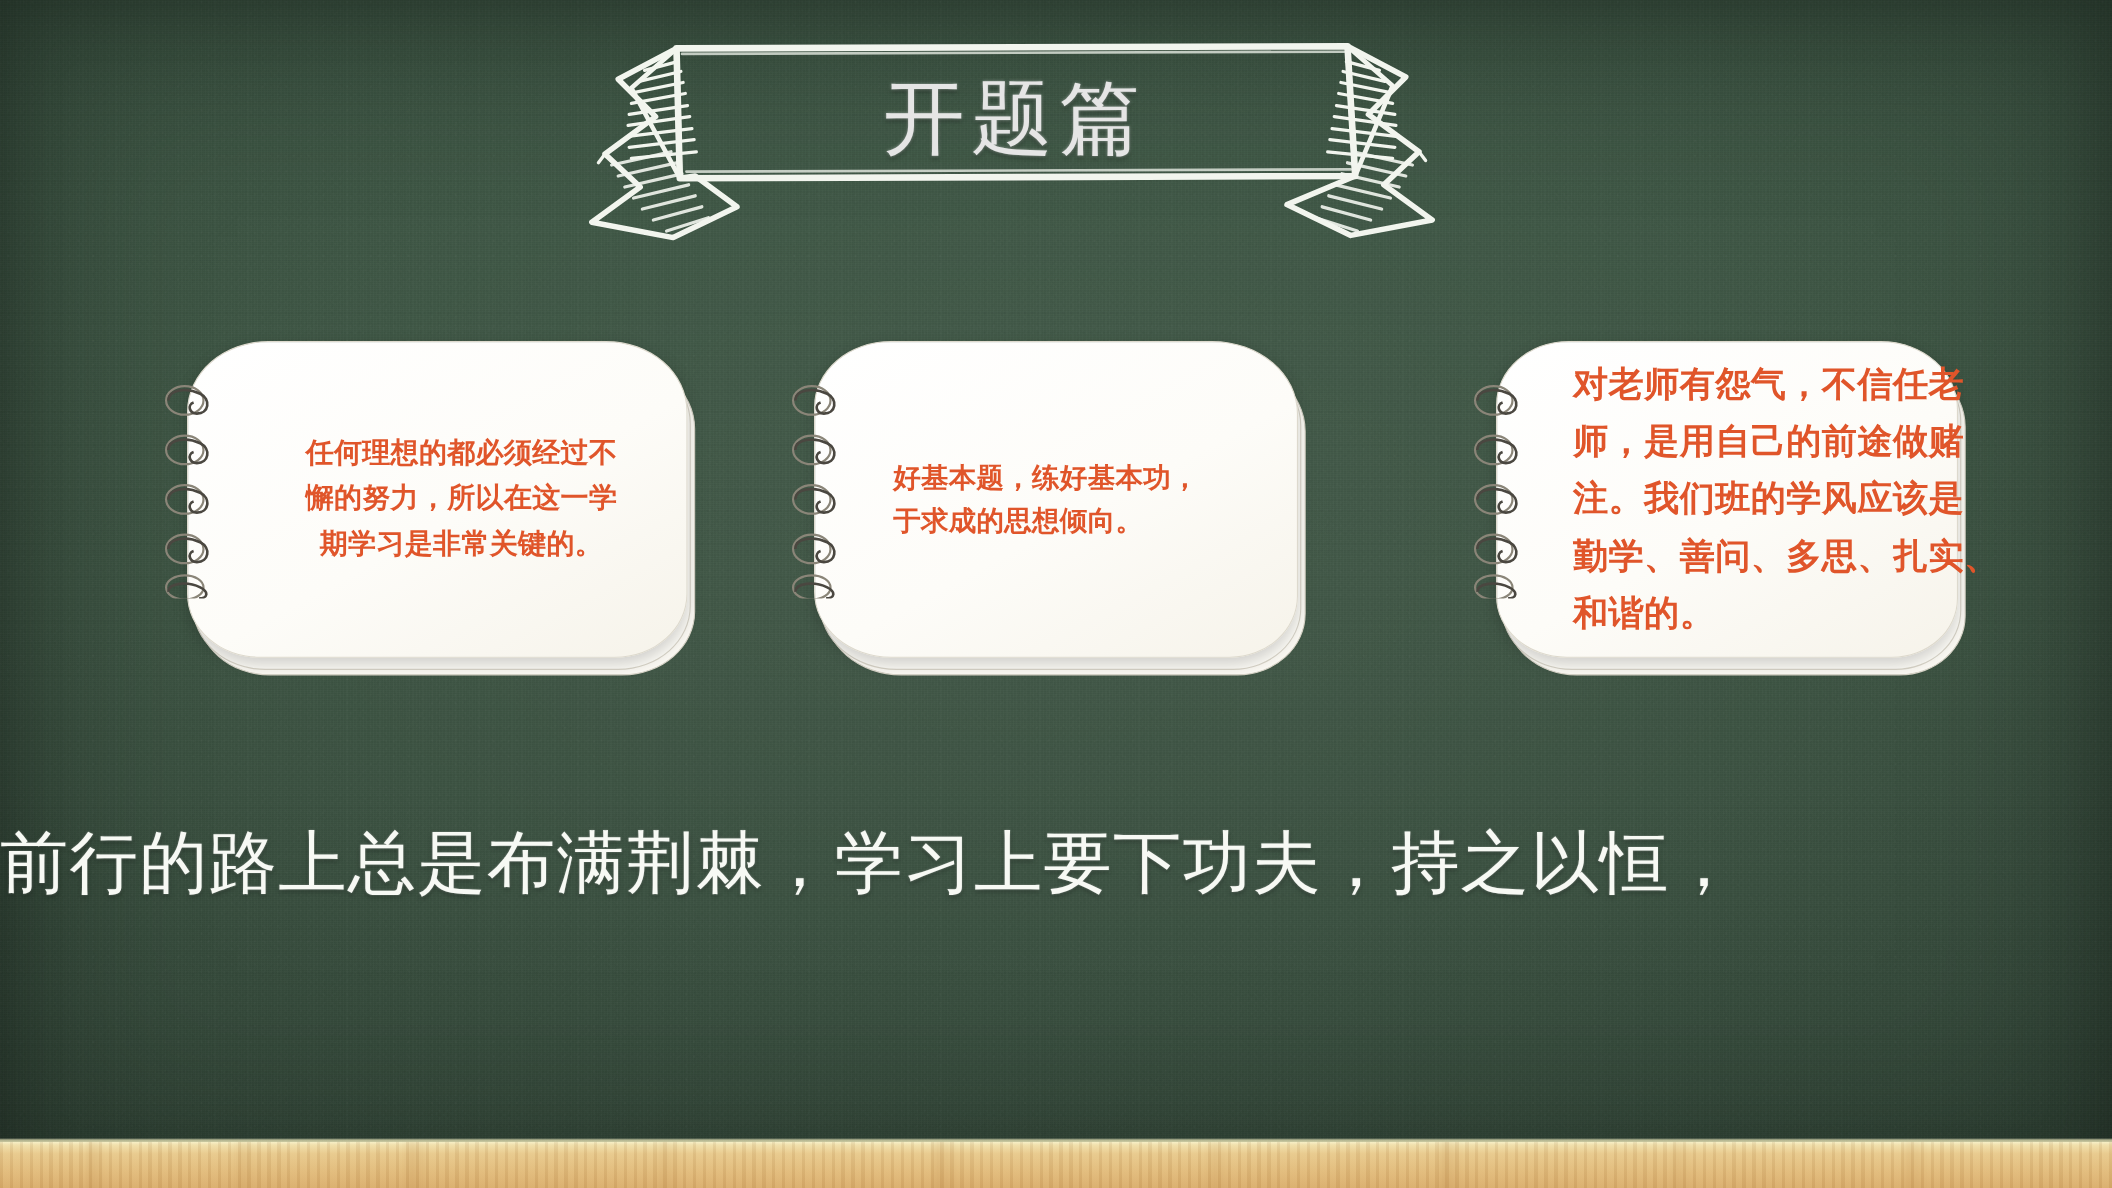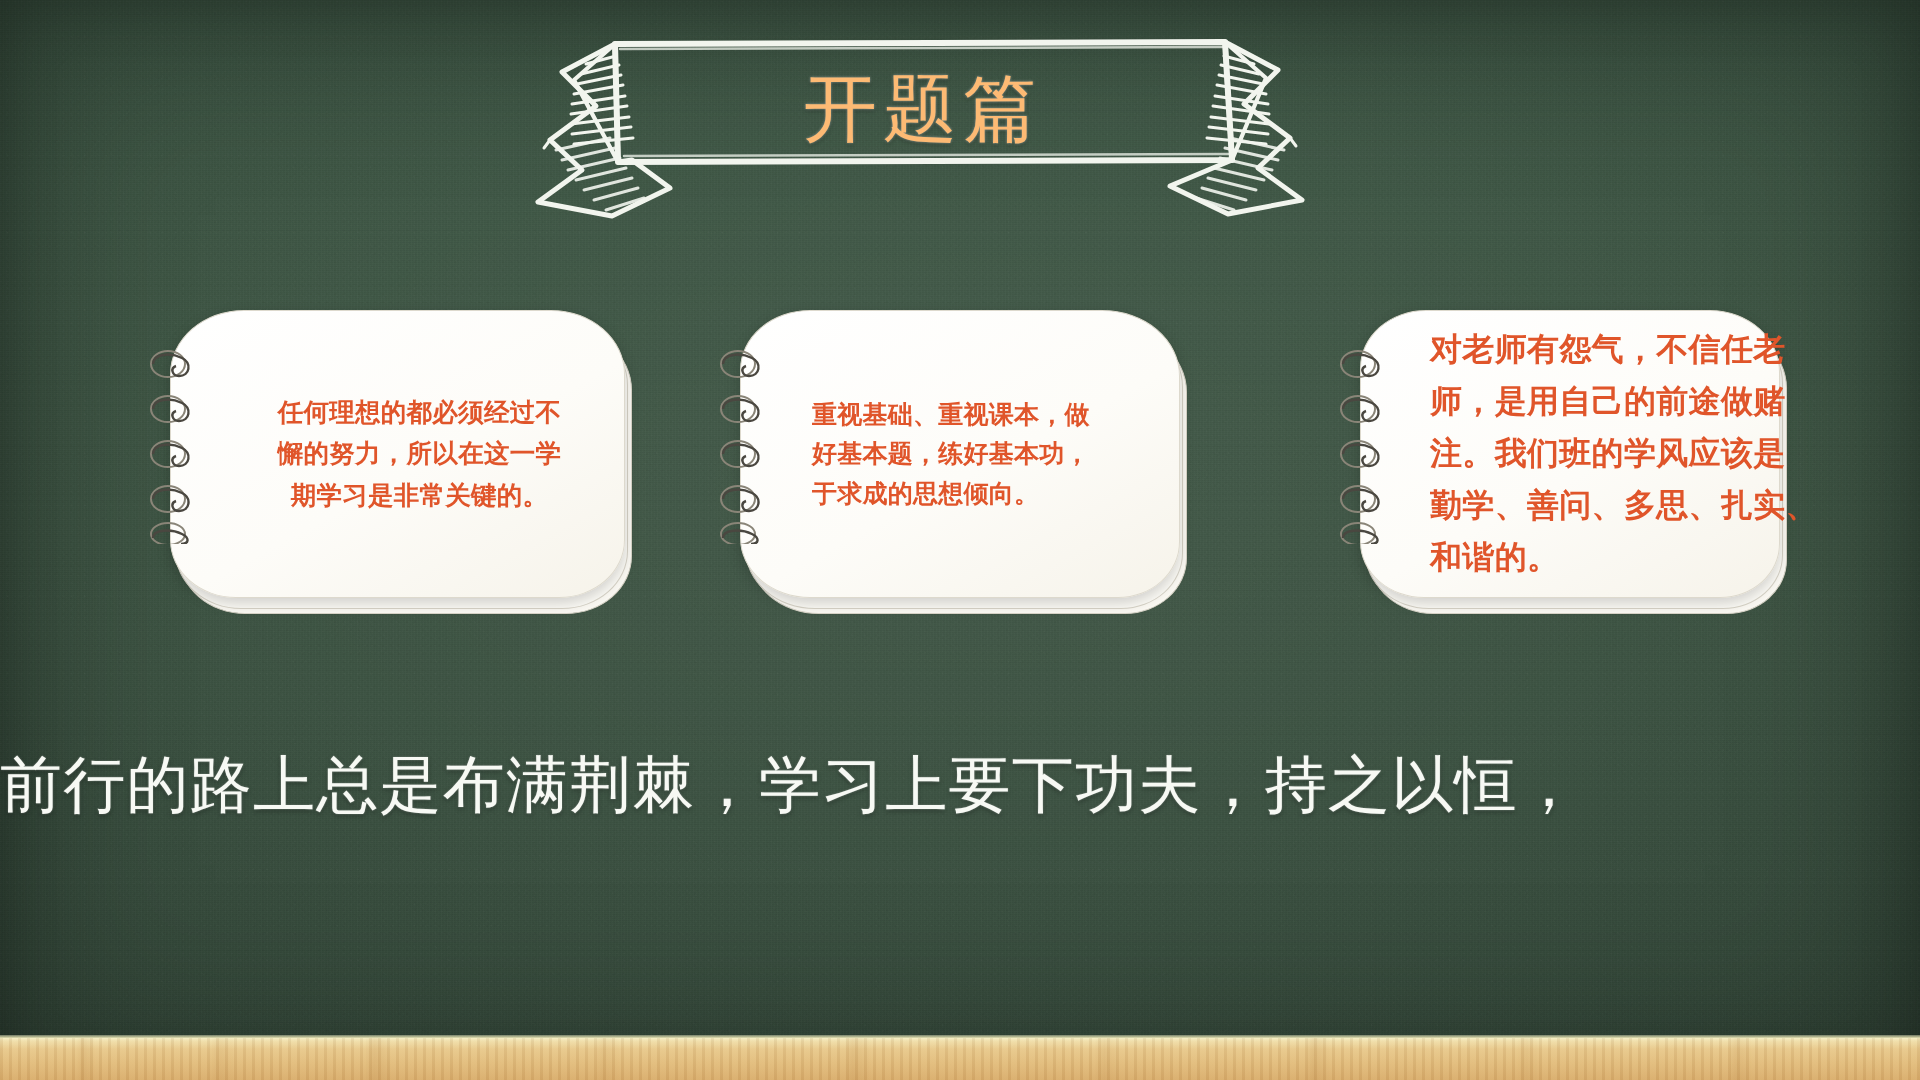--- a/index.html
+++ b/index.html
@@ -65,21 +65,21 @@
 
   
   #banner { position:absolute; left:520px; top:20px; width:800px; height:215px; }
   #banner svg { width:100%; height:100%; display:block; }
   #banner-title {
     position:absolute; left:0; right:0; top:52px;
     text-align:center;
     font-family:"Liberation Serif", serif;
     font-size:74px; line-height:1.0;
     letter-spacing:.08em;
-    color:#fdba74;
+    color:#e5e5e5;
     text-shadow:0 0 3px rgba(255,255,255,.45), 0 2px 4px rgba(0,0,0,.28);
     padding-left:.08em;
   }
 
   
   #cards { position:absolute; left:0; top:310px; width:1920px; height:340px; }
   .card-wrap { position:absolute; top:0; }
   .c1 { left:170px; width:455px; }
   .c2 { left:740px; width:440px; }
   .c3 { left:1360px; width:420px; }
@@ -247,21 +247,20 @@
         <g stroke="#4a4740" stroke-width="2.4" fill="none">
           <path d="M5 16 C5 6, 22 4, 34 10 C44 15, 42 28, 31 28 C24 28, 22 20, 28 18"></path>
           <path d="M5 61 C5 51, 22 49, 34 55 C44 60, 42 73, 31 73 C24 73, 22 65, 28 63"></path>
           <path d="M5 106 C5 96, 22 94, 34 100 C44 105, 42 118, 31 118 C24 118, 22 110, 28 108"></path>
           <path d="M5 151 C5 141, 22 139, 34 145 C44 150, 42 163, 31 163 C24 163, 22 155, 28 153"></path>
           <path d="M5 190 C5 182, 22 180, 34 186 C42 190, 41 196, 33 196"></path>
         </g>
       </svg>
     </div>
     <div class="card-text">
-      <p>重视基础、重视课本，做</p>
       <p>好基本题，练好基本功，</p>
       <p>于求成的思想倾向。</p>
     </div>
   </div>
 
   <div class="card-wrap c3">
     <div class="paper-stack">
       <div class="sheet s3"></div>
       <div class="sheet s2"></div>
       <div class="sheet s1"></div>

